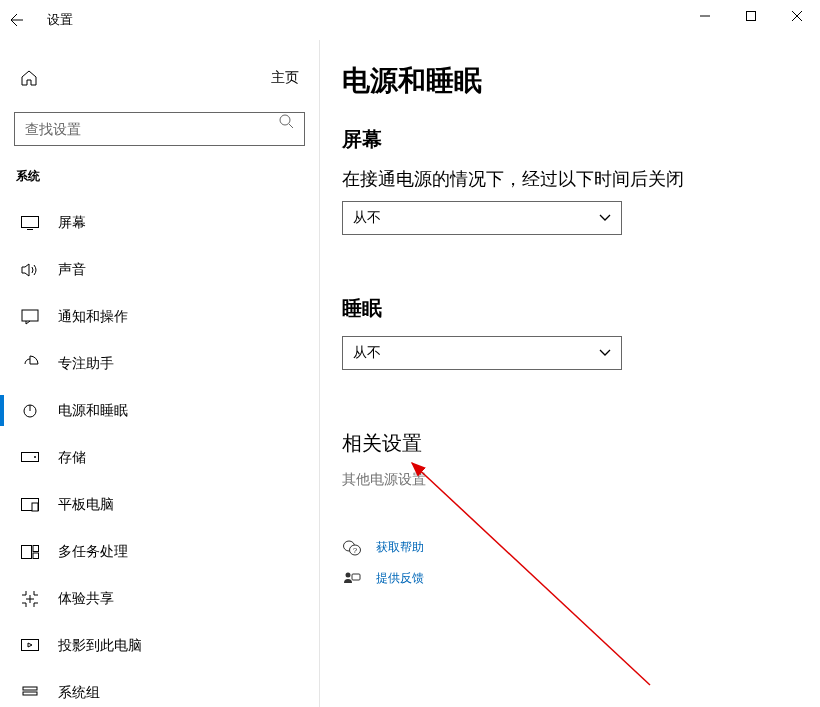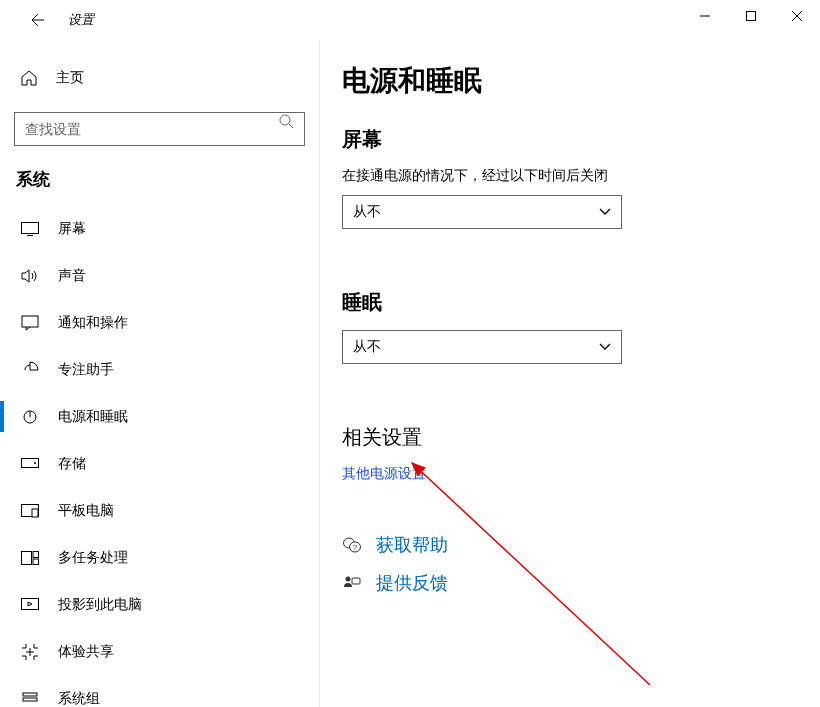--- a/index.html
+++ b/index.html
@@ -10,22 +10,21 @@
     background: #fff;
     width: 820px;
     height: 707px;
     overflow: hidden;
     position: relative;
   }
   .titlebar {
     display: flex;
     align-items: center;
     height: 40px;
-    padding-left: 26px;
-    font-style: italic;
+    padding-left: 5px;
   }
   .back-btn {
     width: 24px; height: 24px;
     display: flex; align-items: center; justify-content: center;
     margin-right: 18px;
     cursor: pointer;
   }
   .title-text { font-size: 13px; }
   .win-controls {
     position: absolute;
@@ -46,38 +45,39 @@
     padding: 18px 14px 0 14px;
     border-right: 1px solid #e5e5e5;
     overflow-y: auto;
   }
   .home-row {
     display: flex; align-items: center;
     height: 40px;
     padding: 0 6px;
     margin-bottom: 14px;
     cursor: pointer;
+    justify-content: space-between;
   }
   .home-row .icon { width: 20px; margin-right: 16px; }
   .search-box {
     display: flex; 
     border: 1px solid #666;
     height: 34px;
     padding: 0 10px;
     margin-bottom: 22px;
   }
   .search-box input {
     flex: 1; border: none; outline: none;
     font-size: 14px; background: transparent;
     font-family: inherit;
   }
   .search-box input::placeholder { color: #666; }
   .section-label {
     font-weight: 600;
-    font-size: 17px;
+    font-size: 12px;
     margin-bottom: 14px;
     padding-left: 2px;
   }
   .nav-item {
     display: flex; align-items: center;
     height: 47px;
     padding: 0 6px;
     cursor: pointer;
     position: relative;
   }
@@ -100,52 +100,52 @@
   }
   .main h1 {
     font-size: 28px; font-weight: 600;
     margin-bottom: 26px;
   }
   .main h2 {
     font-size: 20px; font-weight: 600;
     margin-bottom: 14px;
   }
   .setting-label {
-    font-size: 14px;
+    font-size: 18px;
     margin-bottom: 10px;
   }
   .dropdown {
     width: 280px; height: 34px;
     border: 1px solid #666;
     display: flex; align-items: center;
     justify-content: space-between;
     padding: 0 10px;
     cursor: pointer;
     margin-bottom: 60px;
   }
   .related-title {
     font-size: 20px; font-weight: 400;
     margin-bottom: 14px;
   }
   .link {
-    color: #1d4ed8;
+    color: #737373;
     font-size: 14px;
     cursor: pointer;
     display: inline-block;
   }
   .help-row {
     display: flex; align-items: center;
     margin-bottom: 14px;
     cursor: pointer;
   }
   .help-row .hicon {
     width: 20px; margin-right: 14px;
     display: flex; align-items: center; justify-content: center;
   }
-  .help-row .hlabel { color: #0067b8; font-size: 18px; }
+  .help-row .hlabel { color: #0067b8; font-size: 12px; }
   .arrow-annotation {
     position: absolute;
     pointer-events: none;
   }
   svg { display: block; }
 </style>
 </head>
 <body>
 
 <div class="titlebar">
@@ -260,34 +260,34 @@
           <svg width="18" height="14" viewBox="0 0 18 14">
             <rect x="0.5" y="0.5" width="10" height="13" stroke="#000" fill="none"></rect>
             <rect x="12" y="0.5" width="5.5" height="6" stroke="#000" fill="none"></rect>
             <rect x="12" y="8" width="5.5" height="5.5" stroke="#000" fill="none"></rect>
           </svg>
         </span>
       <span>多任务处理</span>
     </div>
     <div class="nav-item">
       <span class="icon">
+          <svg width="16" height="16" viewBox="0 0 16 16">
+            <path d="M4 0 L4 4 M0 4 L4 4 M12 0 L12 4 M12 4 L16 4 M4 16 L4 12 M0 12 L4 12 M12 16 L12 12 M12 12 L16 12 M4 8 L12 8 M8 4 L8 12" stroke="#000" fill="none"></path>
+          </svg>
+        </span>
+      <span>体验共享</span>
+    </div>
+    <div class="nav-item">
+      <span class="icon">
           <svg width="18" height="14" viewBox="0 0 18 14">
             <rect x="0.5" y="0.5" width="17" height="11" stroke="#000" fill="none"></rect>
             <path d="M7 4 L11 6 L7 8 Z" stroke="#000" fill="none"></path>
           </svg>
         </span>
       <span>投影到此电脑</span>
-    </div>
-    <div class="nav-item">
-      <span class="icon">
-          <svg width="16" height="16" viewBox="0 0 16 16">
-            <path d="M4 0 L4 4 M0 4 L4 4 M12 0 L12 4 M12 4 L16 4 M4 16 L4 12 M0 12 L4 12 M12 16 L12 12 M12 12 L16 12 M4 8 L12 8 M8 4 L8 12" stroke="#000" fill="none"></path>
-          </svg>
-        </span>
-      <span>体验共享</span>
     </div>
     <div class="nav-item">
       <span class="icon">
           <svg width="16" height="14" viewBox="0 0 16 14">
             <rect x="1" y="1" width="14" height="3" stroke="#000" fill="none"></rect>
             <rect x="1" y="6" width="14" height="3" stroke="#000" fill="none"></rect>
           </svg>
         </span>
       <span>系统组</span>
     </div>

